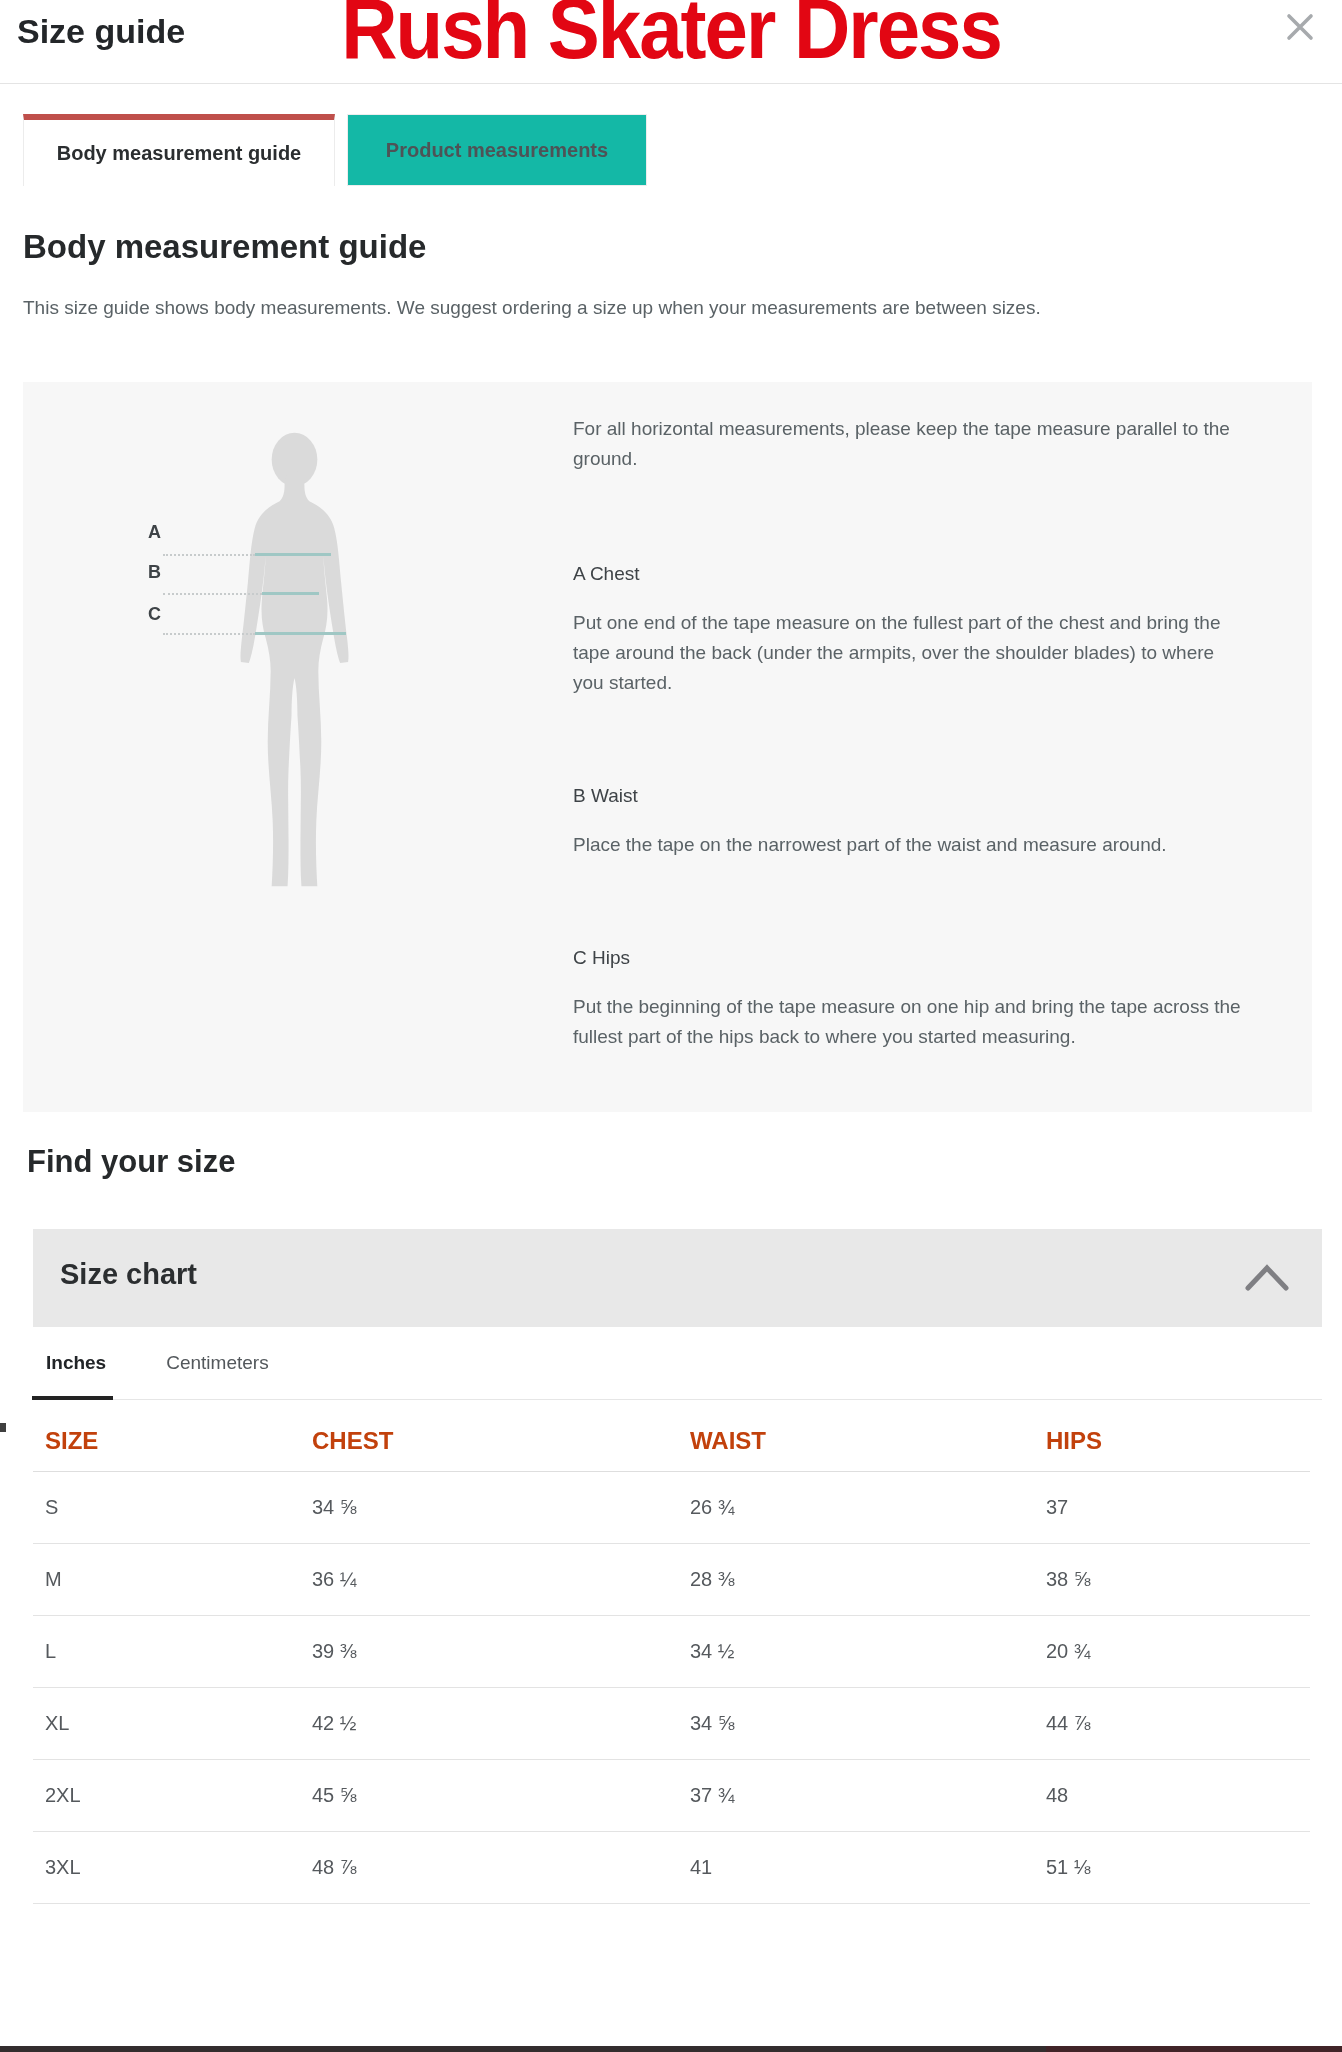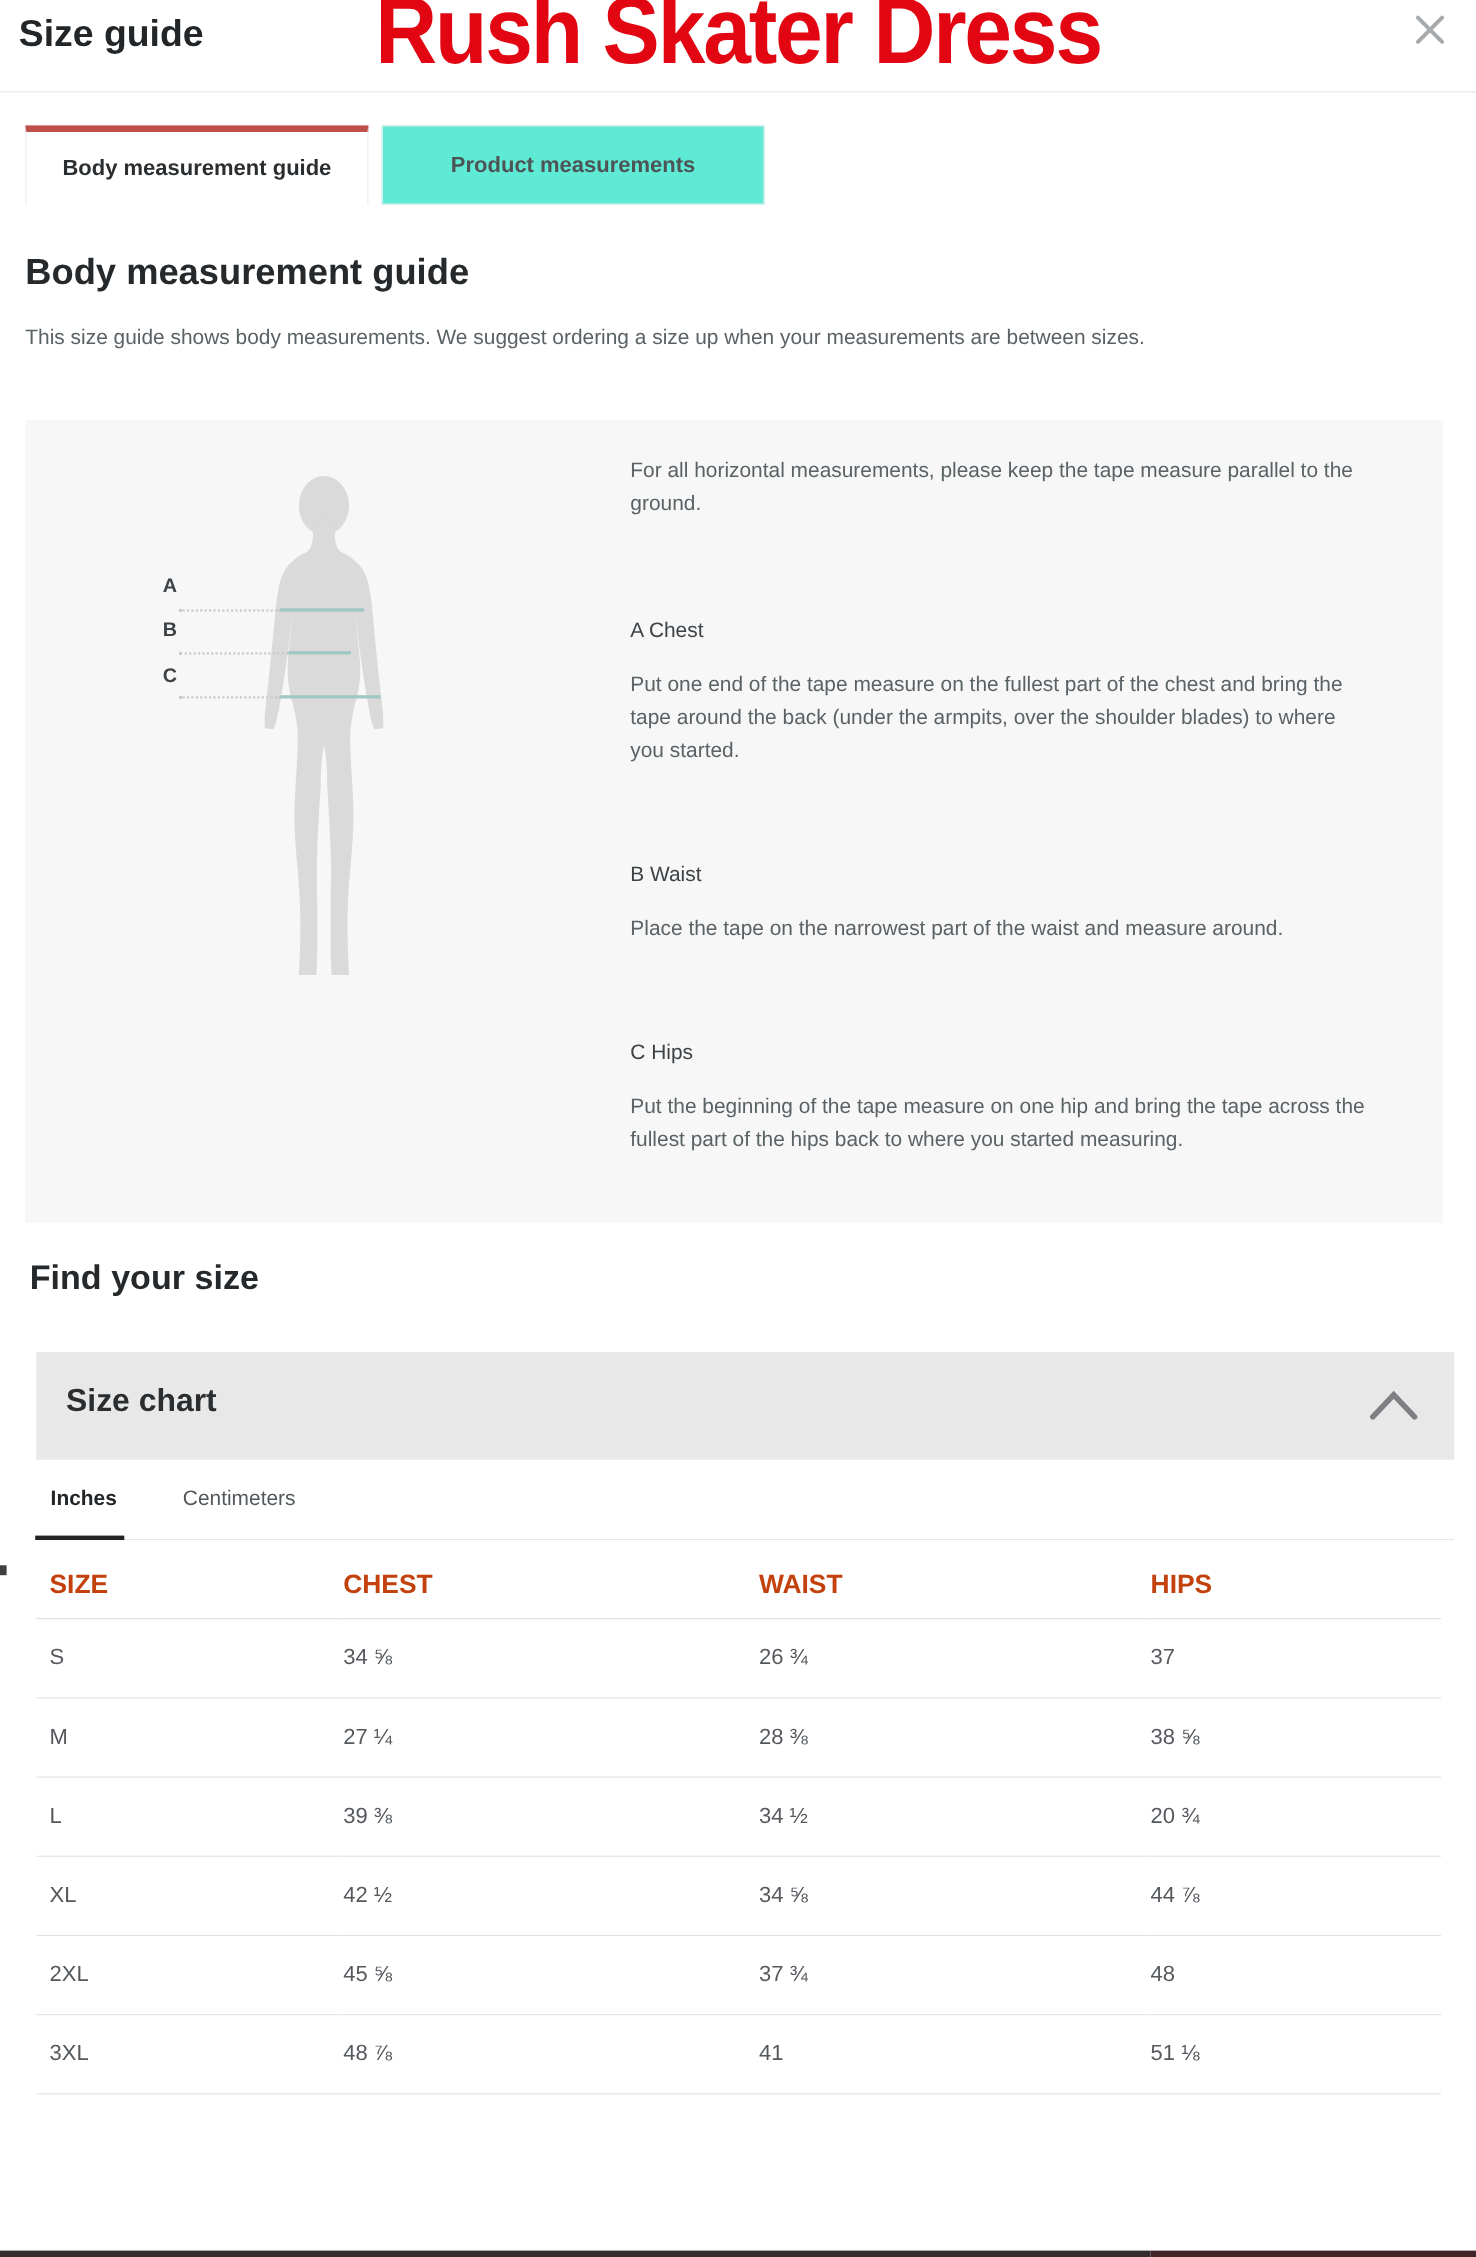--- a/index.html
+++ b/index.html
@@ -23,21 +23,21 @@
     font-size:78px;line-height:104px;font-weight:bold;color:var(--title-red);
     letter-spacing:-2px;transform:scaleY(1.10);transform-origin:50% 70%;white-space:nowrap;}
   .close-btn{position:absolute;right:22px;top:8px;width:40px;height:40px;border:none;background:transparent;cursor:pointer;}
   .hdr-divider{position:absolute;left:0;top:83px;width:1342px;height:1px;background:var(--line-gray);}
 
   
   .tabs{position:absolute;left:23px;top:114px;height:72px;}
   .tab{position:absolute;top:0;height:72px;font-size:20px;font-weight:bold;
     display:flex;align-items:center;justify-content:center;cursor:pointer;}
   .tab.active{left:0;width:312px;background:#fff;border:1px solid #ececec;border-top:6px solid var(--accent-red);border-bottom:none;color:#2b2e30;}
-  .tab.inactive{left:324px;width:348px;background:#5eead4;border:1px solid #ededed;color:#4e5356;}
+  .tab.inactive{left:324px;width:300px;background:#14b8a6;border:1px solid #ededed;color:#4e5356;}
 
   .h2{position:absolute;left:23px;font-size:33px;font-weight:bold;color:#26292b;}
   .intro{position:absolute;left:23px;top:297px;width:1300px;font-size:19px;color:var(--text-gray);}
 
   
   .panel{position:absolute;left:23px;top:382px;width:1289px;height:730px;background:var(--panel-bg);}
   .figure-svg{position:absolute;left:205px;top:48px;width:133px;height:478px;}
   .fig-label{position:absolute;font-size:18px;font-weight:bold;color:#3e4347;}
   .leader{position:absolute;height:0;border-top:2px dotted #c7cbcc;}
   .tape{position:absolute;height:3px;background:var(--teal-line);}
@@ -179,21 +179,21 @@
     </thead>
     <tbody>
         <tr>
           <td>S</td>
           <td>34 ⅝</td>
           <td>26 ¾</td>
           <td>37</td>
         </tr>
         <tr>
           <td>M</td>
-          <td>27 ¼</td>
+          <td>36 ¼</td>
           <td>28 ⅜</td>
           <td>38 ⅝</td>
         </tr>
         <tr>
           <td>L</td>
           <td>39 ⅜</td>
           <td>34 ½</td>
           <td>20 ¾</td>
         </tr>
         <tr>

